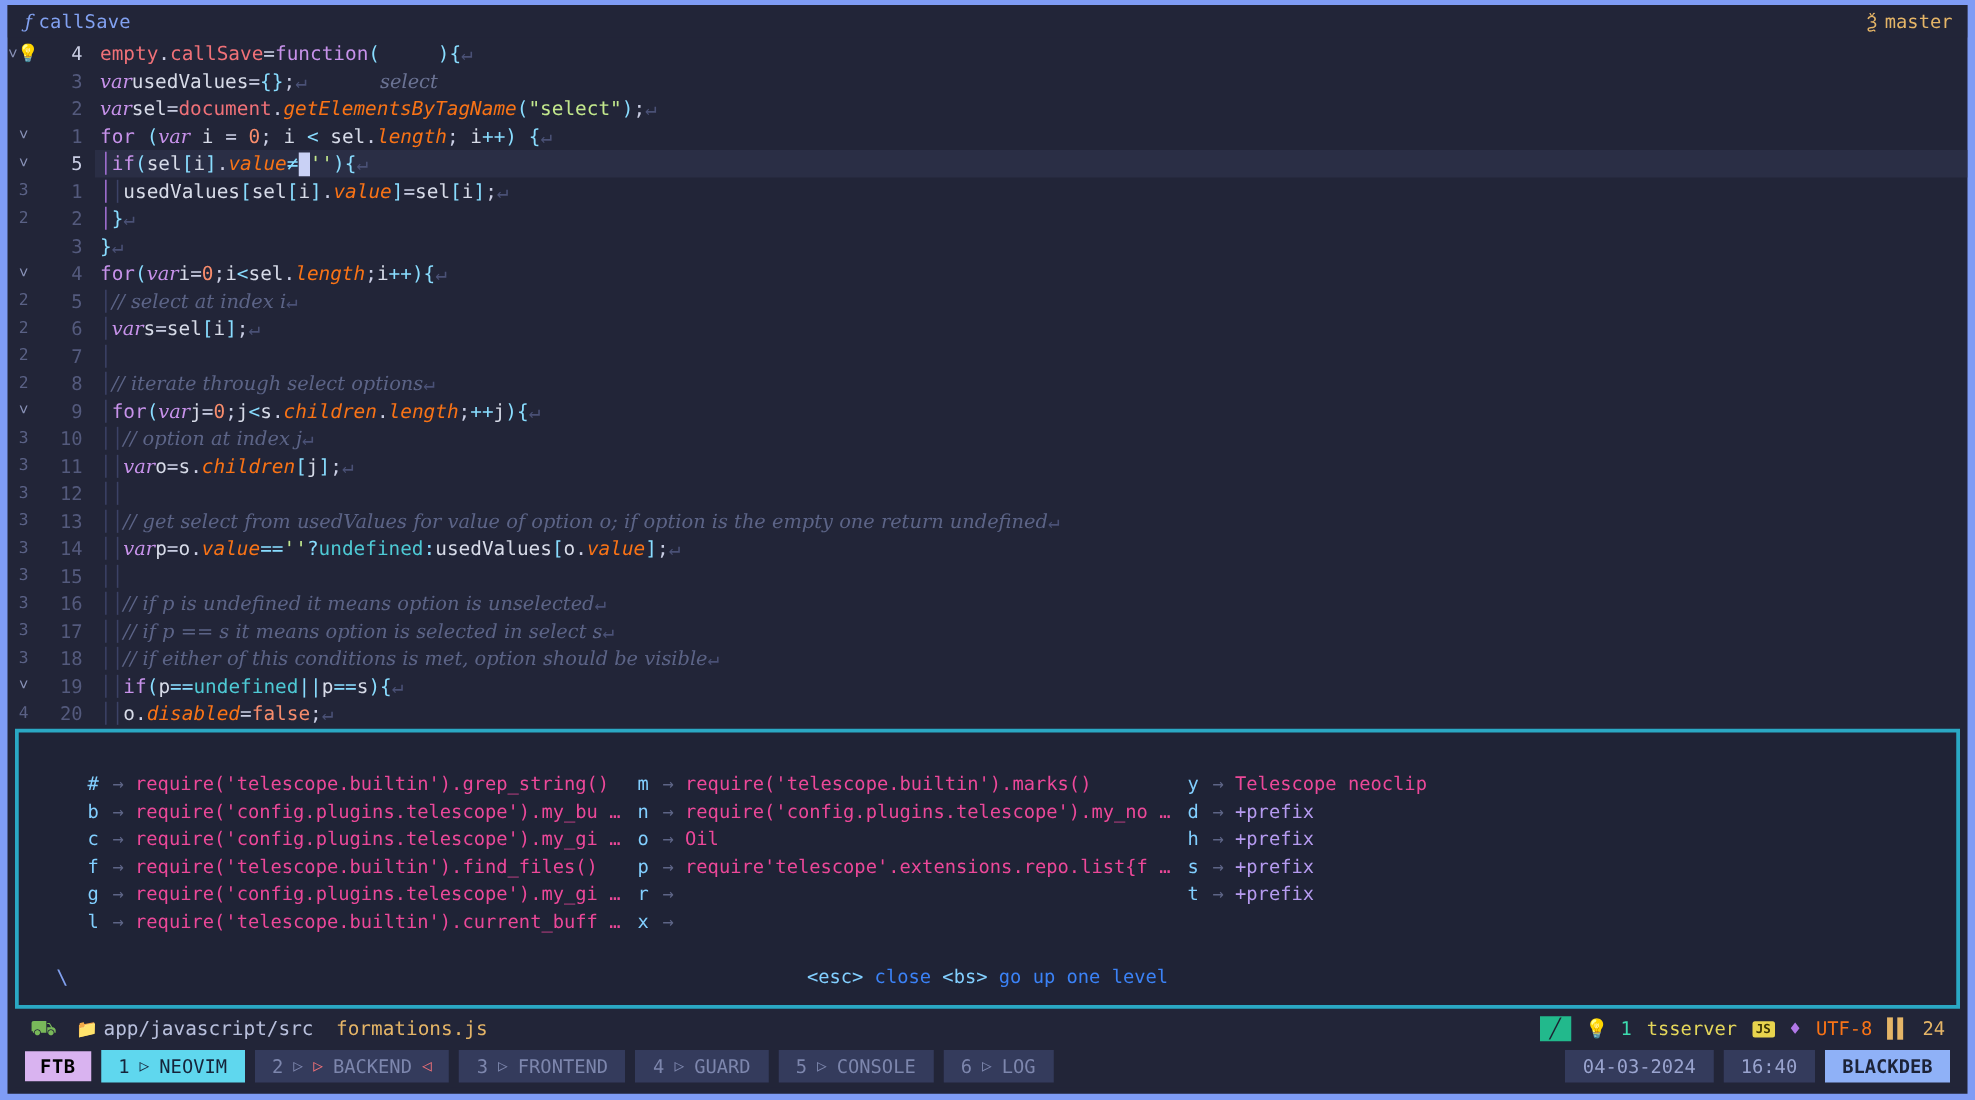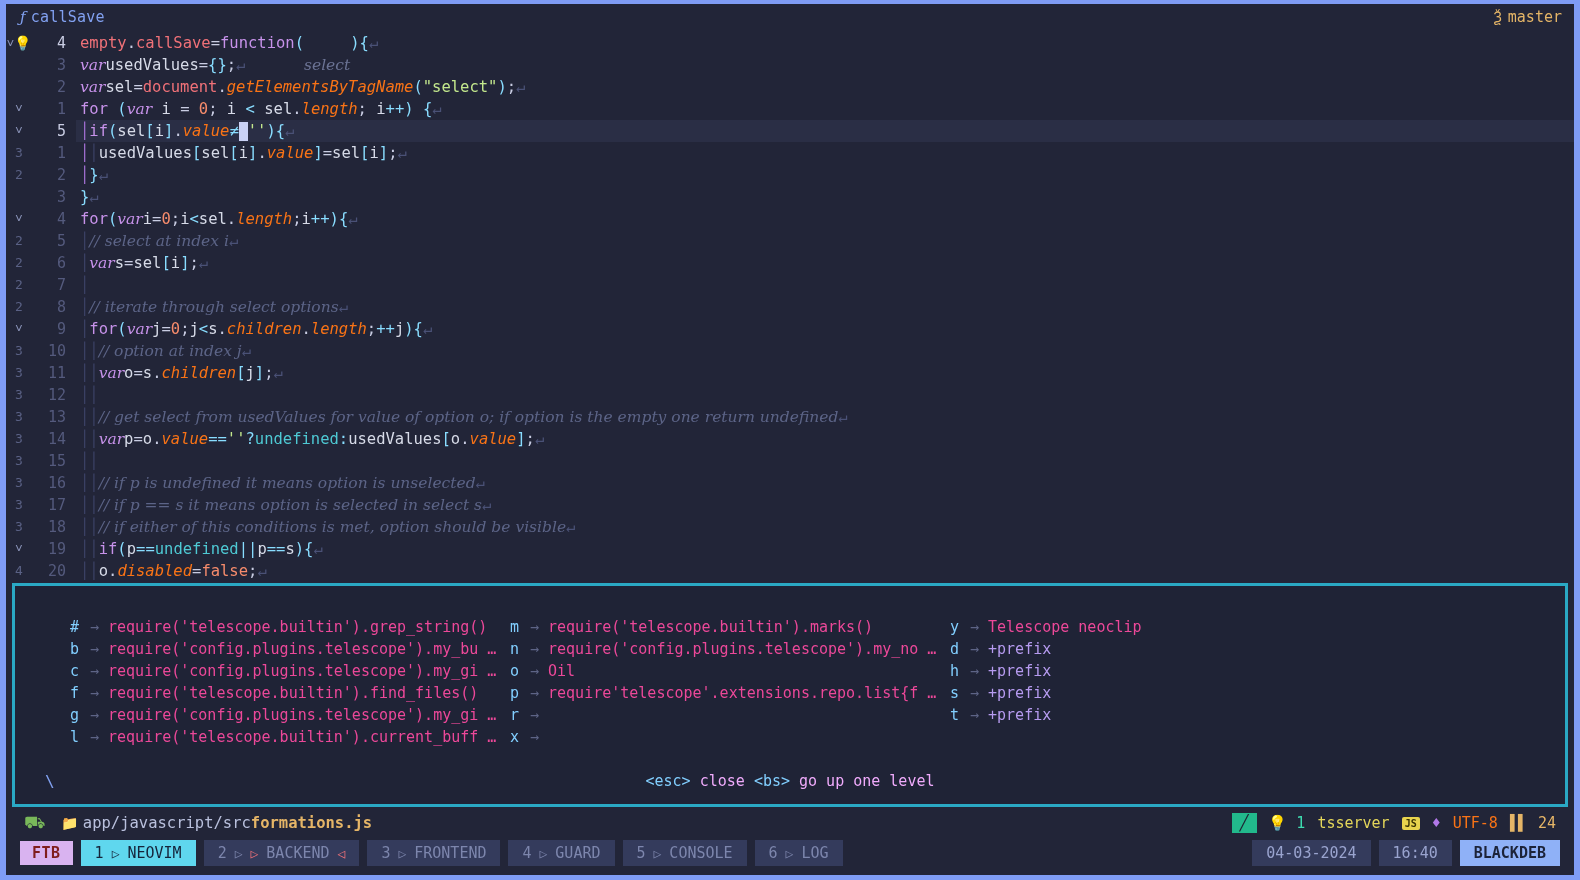--- a/index.html
+++ b/index.html
@@ -105,48 +105,48 @@
   .wk-desc.prefix{color:#b69bf0;}
   .popup-foot{
     position:absolute;left:0;right:0;bottom:0;height:46px;
     display:flex;align-items:center;
   }
   .prompt-sym{color:#82a1f1;padding-left:30px;font-size:16px;}
   .foot-help{
     position:absolute;left:0;right:0;text-align:center;font-size:15px;
   }
   .foot-help .k{color:#82cfff;}
-  .foot-help .t{color:#f0abfc;}
+  .foot-help .t{color:#3b82f6;}
 
   
   .status{
     position:absolute;left:6px;right:6px;bottom:5px;
     height:62px;background:#222538;
   }
   .status-row1{
     height:30px;display:flex;align-items:center;font-size:15.5px;padding-left:12px;
   }
   .nvim-logo{color:#79b85a;font-size:17px;margin-right:16px;}
   .folder-ic{color:#9aa2c4;margin-right:4px;font-size:14px;}
   .path{color:#b9c0dd;}
-  .fname{color:#e5b567;font-weight:bold;}
+  .fname{color:#e5b567;margin-left:18px;}
   .r1-right{margin-left:auto;display:flex;align-items:center;padding-right:12px;gap:12px;}
   .vsplit{background:#22b98c;color:#1d2030;padding:1px 8px;font-size:15px;}
   .diag{color:#3ddbaf;font-size:15px;}
   .lsp{color:#e5d75a;font-size:15px;}
   .jsbadge{background:#e8d44d;color:#3a3405;font-size:10px;font-weight:bold;padding:1px 3px;border-radius:2px;}
   .dropico{color:#b178e8;font-size:15px;}
   .enc{color:#f97316;font-size:15px;}
   .colic{color:#e5b567;font-size:15px;letter-spacing:-1px;}
   .colnum{color:#e5b567;font-size:15px;}
 
   .status-row2{
     height:30px;display:flex;align-items:center;gap:8px;padding-left:8px;font-size:15px;
   }
-  .mode{background:#d9b3f0;color:#7f1d1d;padding:3px 12px;font-weight:bold;letter-spacing:.5px;}
+  .mode{background:#d9b3f0;color:#000000;padding:3px 12px;font-weight:bold;letter-spacing:.5px;}
   .tab{
     background:#343b5c;color:#7d86ad;padding:4px 14px;display:flex;align-items:center;gap:8px;
   }
   .tab.active{background:#5fd7ee;color:#15243a;}
   .tab .tri{font-size:13px;}
   .tab .mod{color:#f07178;font-size:13px;}
   .r2-right{margin-left:auto;display:flex;align-items:center;gap:8px;padding-right:8px;padding-left:32px;}
   .pill{background:#343b5c;color:#9aa4cf;padding:4px 14px;}
   .pill.host{background:#8fb1f7;color:#1c2338;font-weight:bold;}
 </style>

